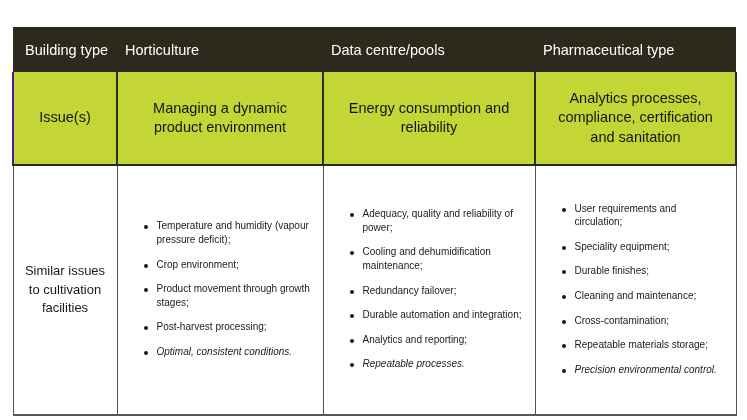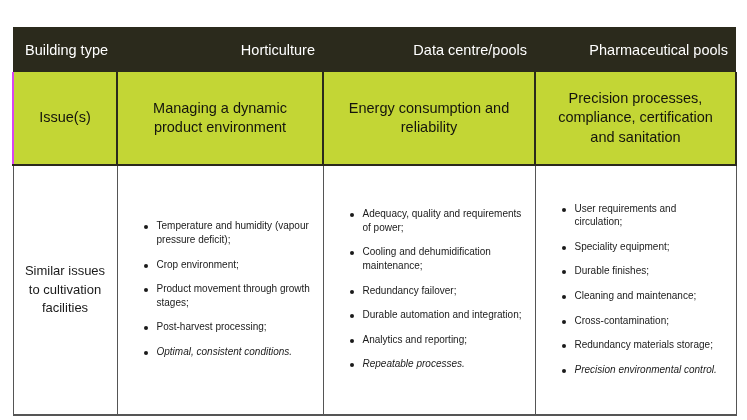--- a/index.html
+++ b/index.html
@@ -41,21 +41,21 @@
   col.c2 { width: 206px; }
   col.c3 { width: 212px; }
   col.c4 { width: 201px; }
 
   
   tr.header-row th {
     background: #2b2a1c;
     color: #ffffff;
     font-size: 14.5px;
     font-weight: normal;
-    text-align: right;
+    text-align: left;
     vertical-align: middle;
     height: 45px;
     padding: 0 8px;
     border: none;
   }
   tr.header-row th.first {
     text-align: left;
     padding-left: 12px;
   }
 
@@ -68,21 +68,21 @@
     text-align: center;
     vertical-align: middle;
     height: 80px;
     padding: 6px 12px;
     border-left: 2px solid #2b2a1c;
     border-right: 2px solid #2b2a1c;
     border-top: none;
     border-bottom: 2px solid #2b2a1c;
   }
   tr.issues-row td.first {
-    border-left: 2px solid #d946ef;
+    border-left: 2px solid #4c1d95;
   }
 
   
   tr.body-row td {
     background: #ffffff;
     vertical-align: middle;
     border-left: 1.5px solid #555555;
     border-right: 1.5px solid #555555;
     border-bottom: 2px solid #555555;
     border-top: none;
@@ -132,59 +132,59 @@
         <col class="c1">
           <col class="c2">
           <col class="c3">
           <col class="c4">
       </colgroup>
       <thead>
         <tr class="header-row">
           <th class="first">Building type</th>
           <th>Horticulture</th>
           <th>Data centre/pools</th>
-          <th>Pharmaceutical pools</th>
+          <th>Pharmaceutical type</th>
         </tr>
       </thead>
       <tbody>
         <tr class="issues-row">
           <td class="first">Issue(s)</td>
           <td>Managing a dynamic product environment</td>
           <td>Energy consumption and reliability</td>
-          <td>Precision processes, compliance, certification and sanitation</td>
+          <td>Analytics processes, compliance, certification and sanitation</td>
         </tr>
         <tr class="body-row">
           <td class="label-cell">Similar issues to cultivation facilities</td>
           <td>
             <ul class="bullets">
                 <li>Temperature and humidity (vapour pressure deficit);</li>
                 <li>Crop environment;</li>
                 <li>Product movement through growth stages;</li>
                 <li>Post-harvest processing;</li>
                 <li>Optimal, consistent conditions.</li>
               </ul>
           </td>
           <td>
             <ul class="bullets">
-                <li>Adequacy, quality and requirements of power;</li>
+                <li>Adequacy, quality and reliability of power;</li>
                 <li>Cooling and dehumidification maintenance;</li>
                 <li>Redundancy failover;</li>
                 <li>Durable automation and integration;</li>
                 <li>Analytics and reporting;</li>
                 <li>Repeatable processes.</li>
               </ul>
           </td>
           <td>
             <ul class="bullets">
                 <li>User requirements and circulation;</li>
                 <li>Speciality equipment;</li>
                 <li>Durable finishes;</li>
                 <li>Cleaning and maintenance;</li>
                 <li>Cross-contamination;</li>
-                <li>Redundancy materials storage;</li>
+                <li>Repeatable materials storage;</li>
                 <li>Precision environmental control.</li>
               </ul>
           </td>
         </tr>
       </tbody>
     </table>
   </div>
 </div>
 
 </body></html>

